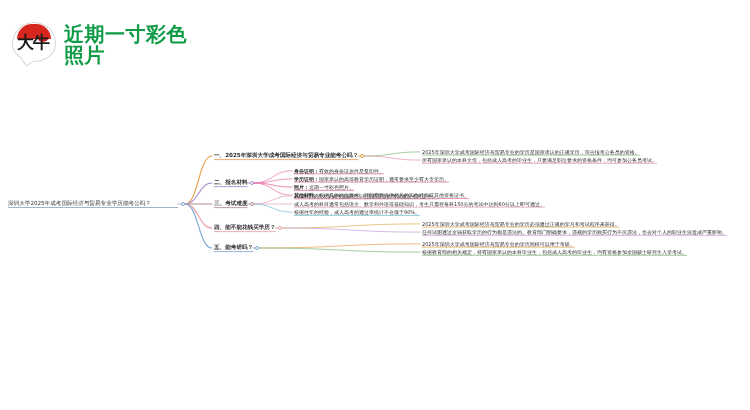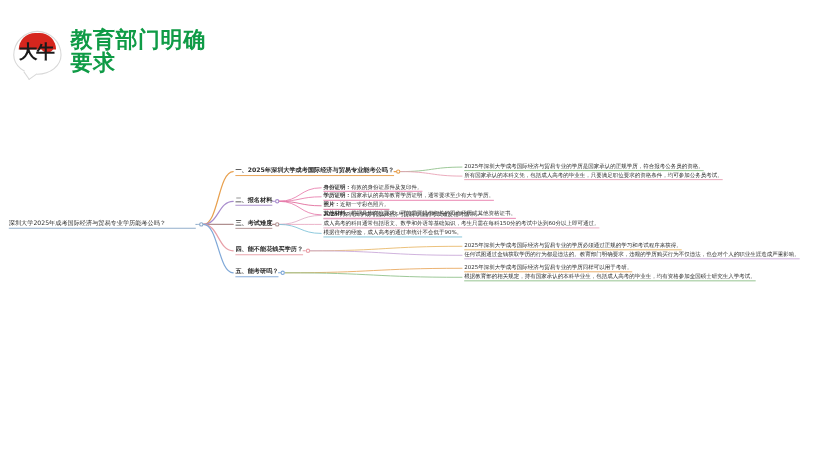--- a/index.html
+++ b/index.html
@@ -16,25 +16,24 @@
   }
 
   
   #logo-header {
     position: absolute;
     left: 0;
     top: 0;
     width: 196px;
     height: 66px;
     display: flex;
-    align-items: flex-start;
+    align-items: flex-end;
     gap: 6px;
     padding-left: 12px;
     box-sizing: border-box;
-    margin-top: 26px;
   }
   #logo-mark {
     position: relative;
     width: 46px;
     height: 46px;
     flex: 0 0 auto;
   }
   #logo-bubble {
     position: absolute;
     left: 0;
@@ -166,21 +165,21 @@
 
 <div id="logo-header">
   <div id="logo-mark">
     <div id="logo-bubble"></div>
     <div id="logo-bubble-tail"></div>
     <div id="logo-arc"></div>
     <div id="logo-dot"></div>
     <div id="logo-char">大牛</div>
   </div>
   <div id="logo-text-wrap">
-    <div id="logo-title">教育部门明确要求</div>
+    <div id="logo-title">近期一寸彩色照片</div>
   </div>
 </div>
 
 <div id="mindmap">
   <svg id="mindmap-svg" viewBox="0 0 750 410">
       <line x1="8" y1="207.5" x2="178" y2="207.5" stroke="#8aa8c8" stroke-width="0.85"></line>
       <path d="M 178 204 C 180.5 204, 180.5 204, 183 204" fill="none" stroke="#8aa8c8" stroke-width="0.9" stroke-linecap="round"></path>
       <path d="M 185 204 C 198.5 204, 198.5 156, 212 156" fill="none" stroke="#e8a04e" stroke-width="1.1" stroke-linecap="round"></path>
       <line x1="214" y1="159.6" x2="358.234375" y2="159.6" stroke="#e8a04e" stroke-width="0.85"></line>
       <path d="M 358.234375 156 C 359.234375 156, 359.234375 156, 360.234375 156" fill="none" stroke="#e8a04e" stroke-width="1" stroke-linecap="round"></path>

